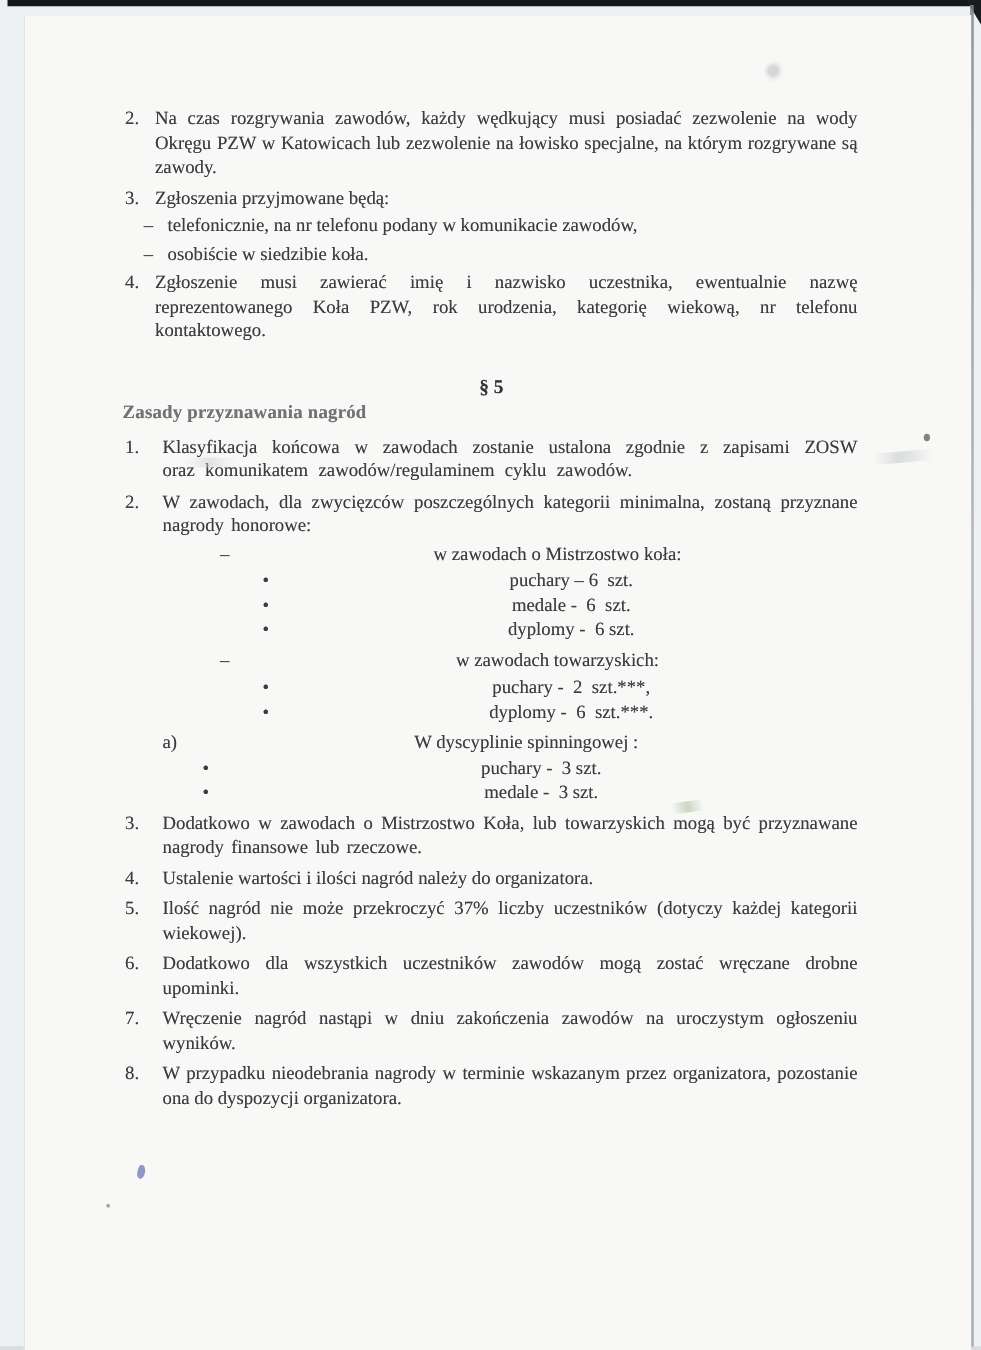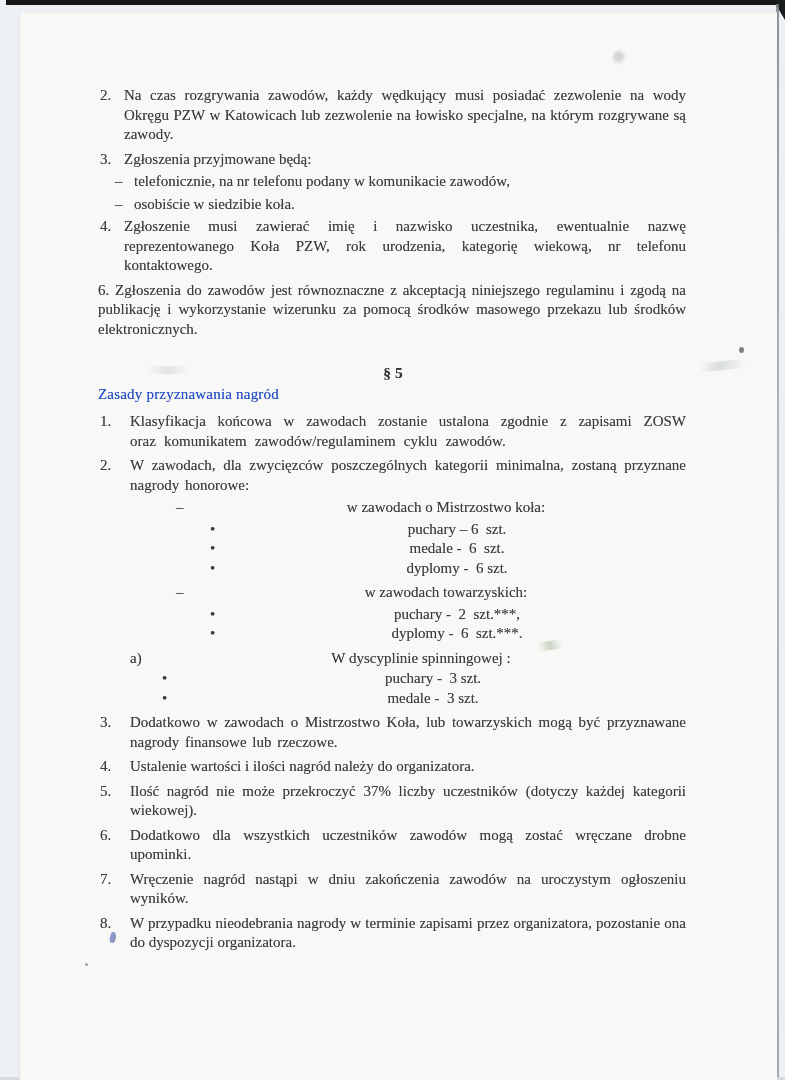--- a/index.html
+++ b/index.html
@@ -28,21 +28,21 @@
   .b1 .mk{flex:0 0 18px;}
   .a-row{margin-left:30px;margin-bottom:1px;}
   .a-row .mk{flex:0 0 26px;}
   .b2{margin-left:62px;margin-bottom:0;}
   .b2 .mk{flex:0 0 18px;}
   .b1 .txt,.b2 .txt,.g-row .txt,.a-row .txt{text-align:center;}
 
   .para{margin:4px 0 3px -2px;text-align:justify;}
   .sans{font-family:"Liberation Sans","DejaVu Sans",sans-serif;font-size:13.8px;color:#232328;line-height:19.8px;text-shadow:none;}
   .secmark{text-align:center;font-weight:bold;margin-top:24px;font-size:15.5px;color:#333338;}
-  .heading{font-weight:normal;margin:2px 0 0 -2px;letter-spacing:.2px;color:#1d4ed8;}
+  .heading{font-weight:bold;margin:2px 0 0 -2px;letter-spacing:.2px;color:#737373;}
   .pre{white-space:pre-wrap;}
   .wsp1{word-spacing:2px;}
   .wsp2{word-spacing:4.5px;}
   .wsp3{word-spacing:7.5px;}
   .gap5{margin-bottom:5px;}
   .gap6{margin-bottom:6px;}
   .mt8{margin-top:8px;}
   .note{margin:4px 0 8px -2px;}
 
   
@@ -80,21 +80,20 @@
       </div>
       <div class="row d-row">
         <span class="mk">–</span>
         <span class="txt">osobiście w siedzibie koła.</span>
       </div>
       <div class="row n-row gap5">
         <span class="mk">4.</span>
         <span class="txt wsp3">Zgłoszenie musi zawierać imię i nazwisko uczestnika, ewentualnie nazwę reprezentowanego Koła PZW, rok urodzenia, kategorię wiekową, nr telefonu kontaktowego.</span>
       </div>
 
-      <div class="para gap6">6. Zgłoszenia do zawodów jest równoznaczne z akceptacją niniejszego regulaminu i zgodą na publikację i wykorzystanie wizerunku za pomocą środków masowego przekazu lub środków elektronicznych.</div>
 
       <div class="secmark">§ 5</div>
       <div class="heading">Zasady przyznawania nagród</div>
 
       <div class="row s5 gap5 mt8">
         <span class="mk">1.</span>
         <span class="txt wsp2">Klasyfikacja końcowa w zawodach zostanie ustalona zgodnie z zapisami ZOSW oraz komunikatem zawodów/regulaminem cyklu zawodów.</span>
       </div>
       <div class="row s5">
         <span class="mk">2.</span>
@@ -160,21 +159,21 @@
       <div class="row s5 gap5">
         <span class="mk">6.</span>
         <span class="txt wsp2">Dodatkowo dla wszystkich uczestników zawodów mogą zostać wręczane drobne upominki.</span>
       </div>
       <div class="row s5 gap5">
         <span class="mk">7.</span>
         <span class="txt wsp2">Wręczenie nagród nastąpi w dniu zakończenia zawodów na uroczystym ogłoszeniu wyników.</span>
       </div>
       <div class="row s5">
         <span class="mk">8.</span>
-        <span class="txt">W przypadku nieodebrania nagrody w terminie zapisami przez organizatora, pozostanie ona do dyspozycji organizatora.</span>
+        <span class="txt">W przypadku nieodebrania nagrody w terminie wskazanym przez organizatora, pozostanie ona do dyspozycji organizatora.</span>
       </div>
 
     </div>
   </div>
 
   <div class="smudge-top"></div>
   <div class="ink-dot"></div>
   <div class="smudge-right"></div>
   <div class="smudge-mid"></div>
   <div class="smudge-green"></div>

